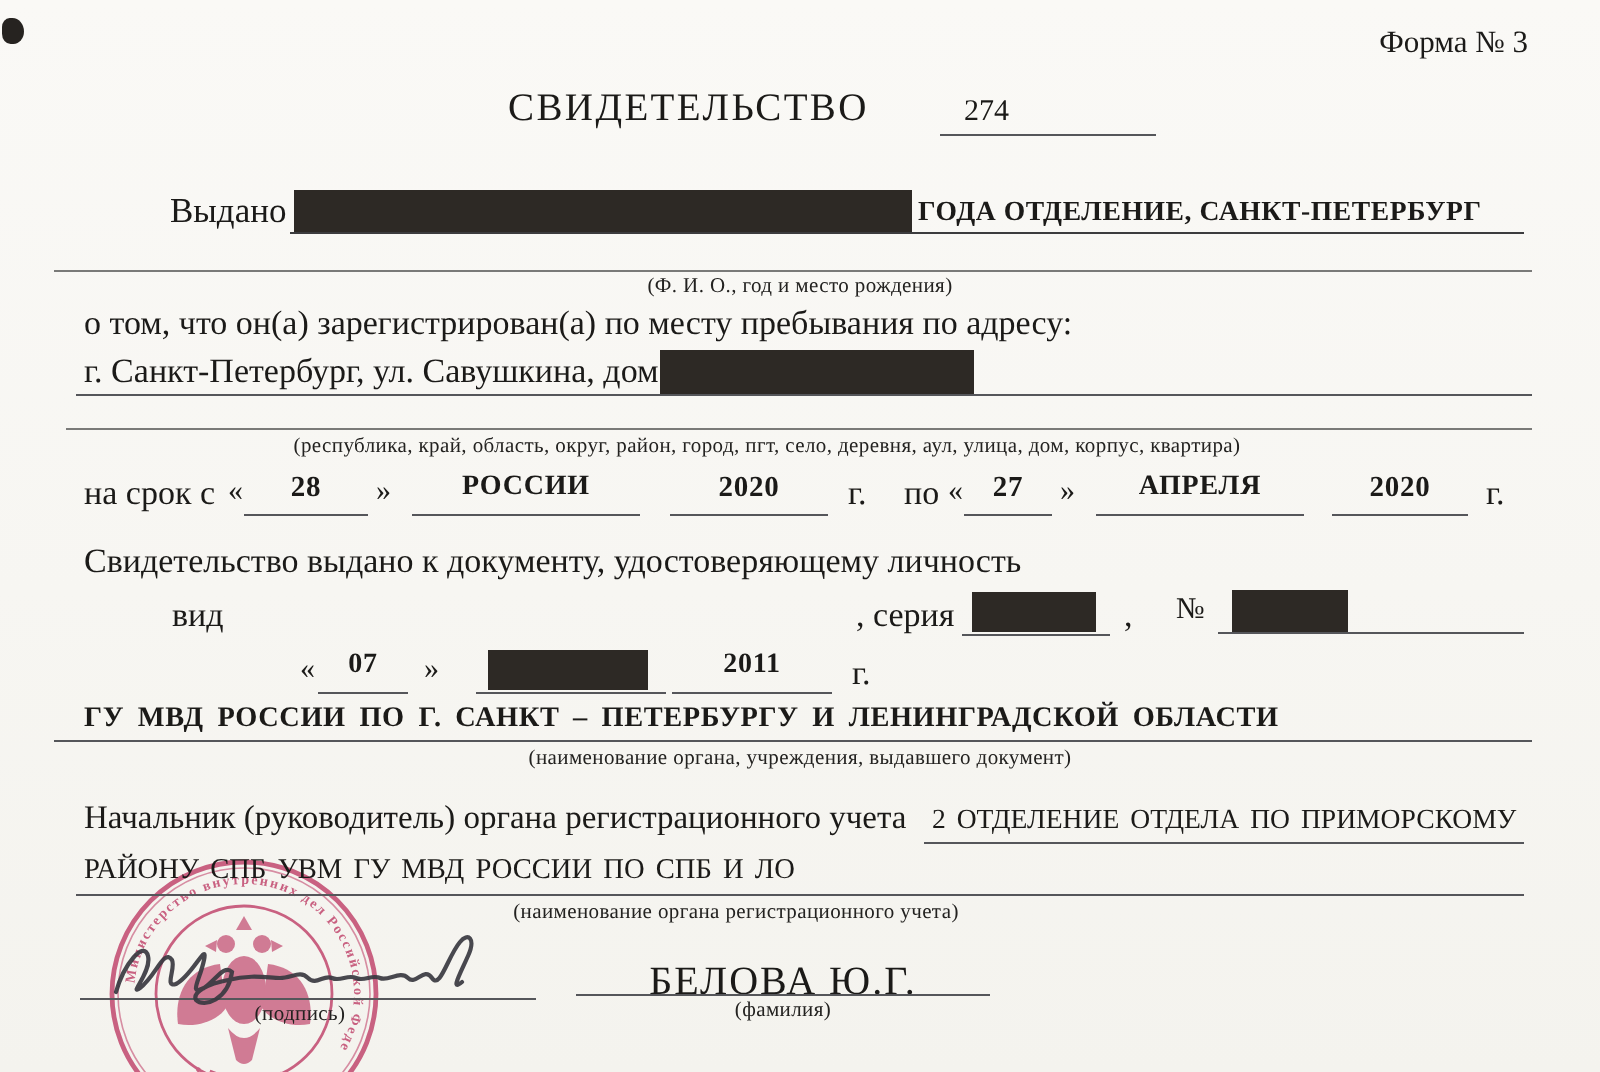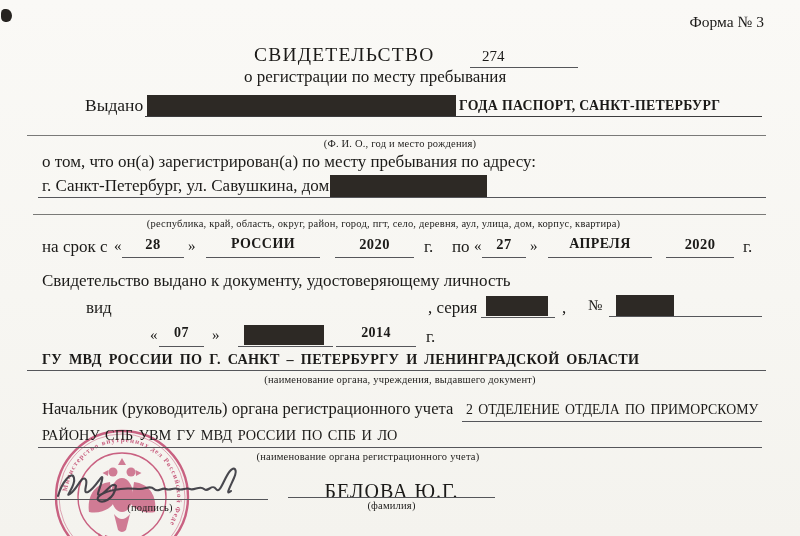--- a/index.html
+++ b/index.html
@@ -32,25 +32,24 @@
 <body>
 
 <div class="doc">
 
   <div class="mark"></div>
 
   <div class="abs" style="top:13px;right:36px;font-size:15.5px;">Форма № 3</div>
 
   <div class="abs" style="left:254px;top:44px;font-size:19.5px;letter-spacing:1.2px;">СВИДЕТЕЛЬСТВО</div>
   <div class="abs" style="left:470px;top:48px;width:108px;font-size:15px;text-indent:12px;border-bottom:1.3px solid #55565a;padding-bottom:2px;">274</div>
-  <div class="abs t17" style="left:244px;top:67px;">о регистрации по месту пребывания</div>
 
   <div class="abs" style="left:85px;top:95px;font-size:17.5px;">Выдано</div>
   <div class="redact" style="left:147px;top:95px;width:309px;height:21px;"></div>
-  <div class="abs bold-up" style="left:459px;top:98px;font-size:13.8px;">ГОДА ПАСПОРТ, САНКТ-ПЕТЕРБУРГ</div>
+  <div class="abs bold-up" style="left:459px;top:98px;font-size:13.8px;">ГОДА ОТДЕЛЕНИЕ, САНКТ-ПЕТЕРБУРГ</div>
   <div class="line dark" style="left:145px;top:116px;width:617px;"></div>
 
   <div class="line thin" style="left:27px;top:135px;width:739px;"></div>
   <div class="abs cap center" style="left:0;top:138px;width:800px;">(Ф. И. О., год и место рождения)</div>
 
   <div class="abs t17" style="left:42px;top:152px;">о том, что он(а) зарегистрирован(а) по месту пребывания по адресу:</div>
 
   <div class="abs t17" style="left:42px;top:176px;">г. Санкт-Петербург, ул. Савушкина, дом</div>
   <div class="redact" style="left:330px;top:175px;width:157px;height:22px;"></div>
   <div class="line" style="left:38px;top:197px;width:728px;"></div>
@@ -81,21 +80,21 @@
   <div class="abs t17" style="left:562px;top:298px;">,</div>
   <div class="abs" style="left:588px;top:297px;font-size:15px;">№</div>
   <div class="line" style="left:609px;top:316px;width:153px;"></div>
   <div class="redact" style="left:616px;top:295px;width:58px;height:21px;"></div>
 
   <div class="abs q" style="left:150px;top:327px;">«</div>
   <div class="cell" style="left:159px;top:325px;width:45px;font-size:14px;">07</div>
   <div class="abs q" style="left:212px;top:327px;">»</div>
   <div class="cell" style="left:238px;top:325px;width:95px;"></div>
   <div class="redact" style="left:244px;top:325px;width:80px;height:20px;"></div>
-  <div class="cell" style="left:336px;top:325px;width:80px;font-size:14px;">2014</div>
+  <div class="cell" style="left:336px;top:325px;width:80px;font-size:14px;">2011</div>
   <div class="abs t17" style="left:426px;top:327px;">г.</div>
 
   <div class="abs bold-up" style="left:42px;top:351px;font-size:14.2px;word-spacing:3px;">ГУ МВД РОССИИ ПО Г. САНКТ – ПЕТЕРБУРГУ И ЛЕНИНГРАДСКОЙ ОБЛАСТИ</div>
   <div class="line" style="left:27px;top:370px;width:739px;border-bottom-width:1.6px;"></div>
   <div class="abs cap center" style="left:0;top:374px;width:800px;">(наименование органа, учреждения, выдавшего документ)</div>
 
   <div class="abs t16" style="left:42px;top:399px;">Начальник (руководитель) органа регистрационного учета</div>
   <div class="abs" style="left:466px;top:402px;font-size:13.8px;word-spacing:2px;">2 ОТДЕЛЕНИЕ ОТДЕЛА  ПО ПРИМОРСКОМУ</div>
   <div class="line" style="left:462px;top:421px;width:300px;"></div>
   <div class="abs z2" style="left:42px;top:427px;font-size:14.3px;word-spacing:2px;">РАЙОНУ СПБ УВМ  ГУ  МВД РОССИИ  ПО СПБ  И  ЛО</div>

